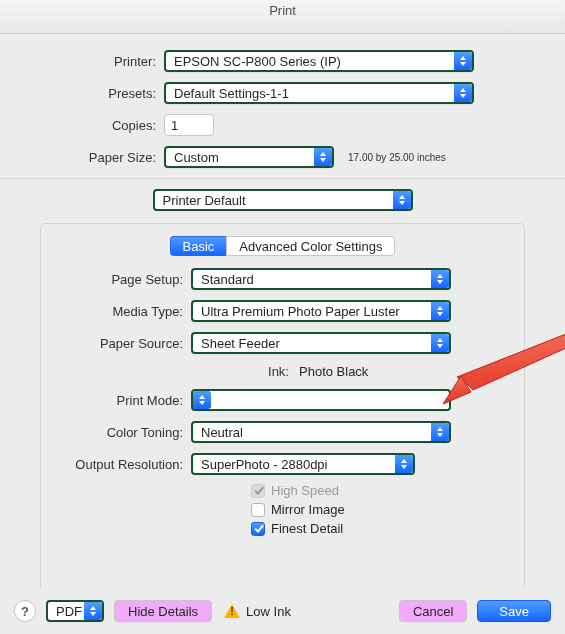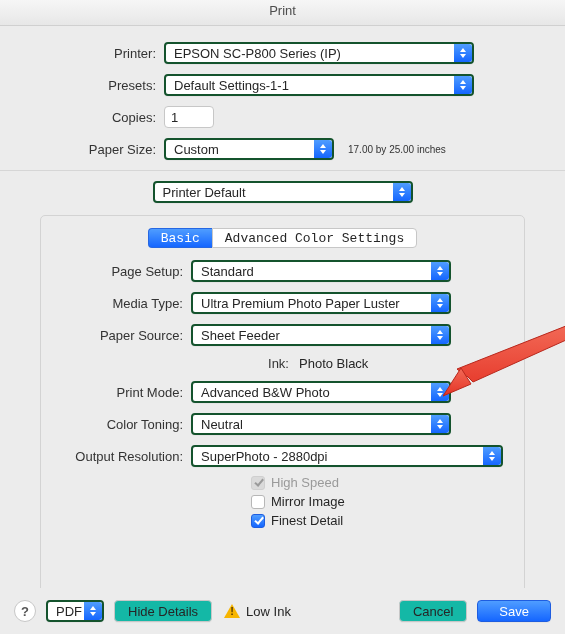--- a/index.html
+++ b/index.html
@@ -7,21 +7,21 @@
     margin: 0;
     font-family: -apple-system, "Helvetica Neue", Arial, sans-serif;
     font-size: 13px;
     color: #262626;
     background: #ececec;
     width: 565px;
     height: 634px;
     overflow: hidden;
   }
   .titlebar {
-    height: 26px;
+    height: 34px;
     line-height: 22px;
     text-align: center;
     font-size: 13px;
     background: linear-gradient(#f6f6f6,#e7e7e7);
     border-bottom: 1px solid #d0d0d0;
     color: #4d4d4d;
   }
   .content { padding: 16px 24px 0 24px; }
   .row { display: flex; align-items: center; margin-bottom: 10px; }
   .lbl { width: 140px; text-align: right; padding-right: 8px; color: #333; }
@@ -57,21 +57,21 @@
   .section-divider { border-top: 1px solid #d6d6d6; margin: 8px -24px 0 -24px; }
   .centerbar { display:flex; justify-content:center; margin:10px 0 12px 0; }
   .panel {
     margin: 0 16px;
     padding: 12px 10px 92px 10px;
     border: 1px solid #d3d3d3;
     border-radius: 5px;
     background: #ececec;
     position: relative;
   }
-  .tabs { display:flex; justify-content:center; margin-bottom: 12px; font-family: Liberation Mono, monospace; }
+  .tabs { display:flex; justify-content:center; margin-bottom: 12px; }
   .tabbtn {
     height: 20px; line-height:19px; padding: 0 12px;
     border: 1px solid #c7c7c7; background:#fff; font-size:13px;
     cursor:default;
   }
   .tabbtn.left { border-right:none; border-top-left-radius:4px; border-bottom-left-radius:4px;}
   .tabbtn.right { border-top-right-radius:4px; border-bottom-right-radius:4px;}
   .tabbtn.active { background: linear-gradient(#4f9dff,#1566ff); color:#fff; border-color:#2667e2;}
   .checkbox-row { display:flex; align-items:center; margin: 0 0 4px 200px; }
   .cb {
@@ -90,21 +90,21 @@
     display:flex; align-items:center;
     padding: 12px 14px;
     background:#ececec;
   }
   .help-btn {
     width:22px;height:22px;border-radius:11px;border:1px solid #c7c7c7;background:#fff;
     display:inline-flex;align-items:center;justify-content:center;color:#555;font-weight:600;
     margin-right: 10px;
   }
   .btn {
-    height:22px;padding:6px 13px;border:1px solid #c7c7c7;border-radius:4px;background:#14b8a6;
+    height:22px;padding:6px 13px;border:1px solid #c7c7c7;border-radius:4px;background:#f0abfc;
     display:inline-flex;align-items:center;justify-content:center;font-size:13px;
     box-shadow: 0 1px 0 rgba(0,0,0,0.03);
   }
   .btn.primary { background: linear-gradient(#4f9dff,#1566ff); color:#fff; border-color:#1e5de0; padding:0 21px;}
   .pdf-select { width:58px; }
   .spacer { flex:1; }
   .warn-icon {
     width:16px;height:14px;position:relative;margin-right:6px;
   }
   .warn-icon::before{
@@ -199,36 +199,35 @@
     </div>
 
     <div class="ink-row">
       <span class="lbl-ink">Ink:</span>
       <span>Photo Black</span>
     </div>
 
     <div class="row">
       <div class="lbl-inner">Print Mode:</div>
       <div class="select" style="width:260px">
-        <span class="val">Advanced B&amp;W Photo</span>
         <span class="arrows"></span>
       </div>
     </div>
 
     <div class="row">
       <div class="lbl-inner">Color Toning:</div>
       <div class="select" style="width:260px">
         <span class="val">Neutral</span>
         <span class="arrows"></span>
       </div>
     </div>
 
     <div class="row" style="margin-bottom:8px">
       <div class="lbl-inner">Output Resolution:</div>
-      <div class="select" style="width:312px">
+      <div class="select" style="width:224px">
         <span class="val">SuperPhoto - 2880dpi</span>
         <span class="arrows"></span>
       </div>
     </div>
 
     <div class="checkbox-row">
       <span class="cb disabled checked"></span>
       <span class="cb-label disabled">High Speed</span>
     </div>
     <div class="checkbox-row">

